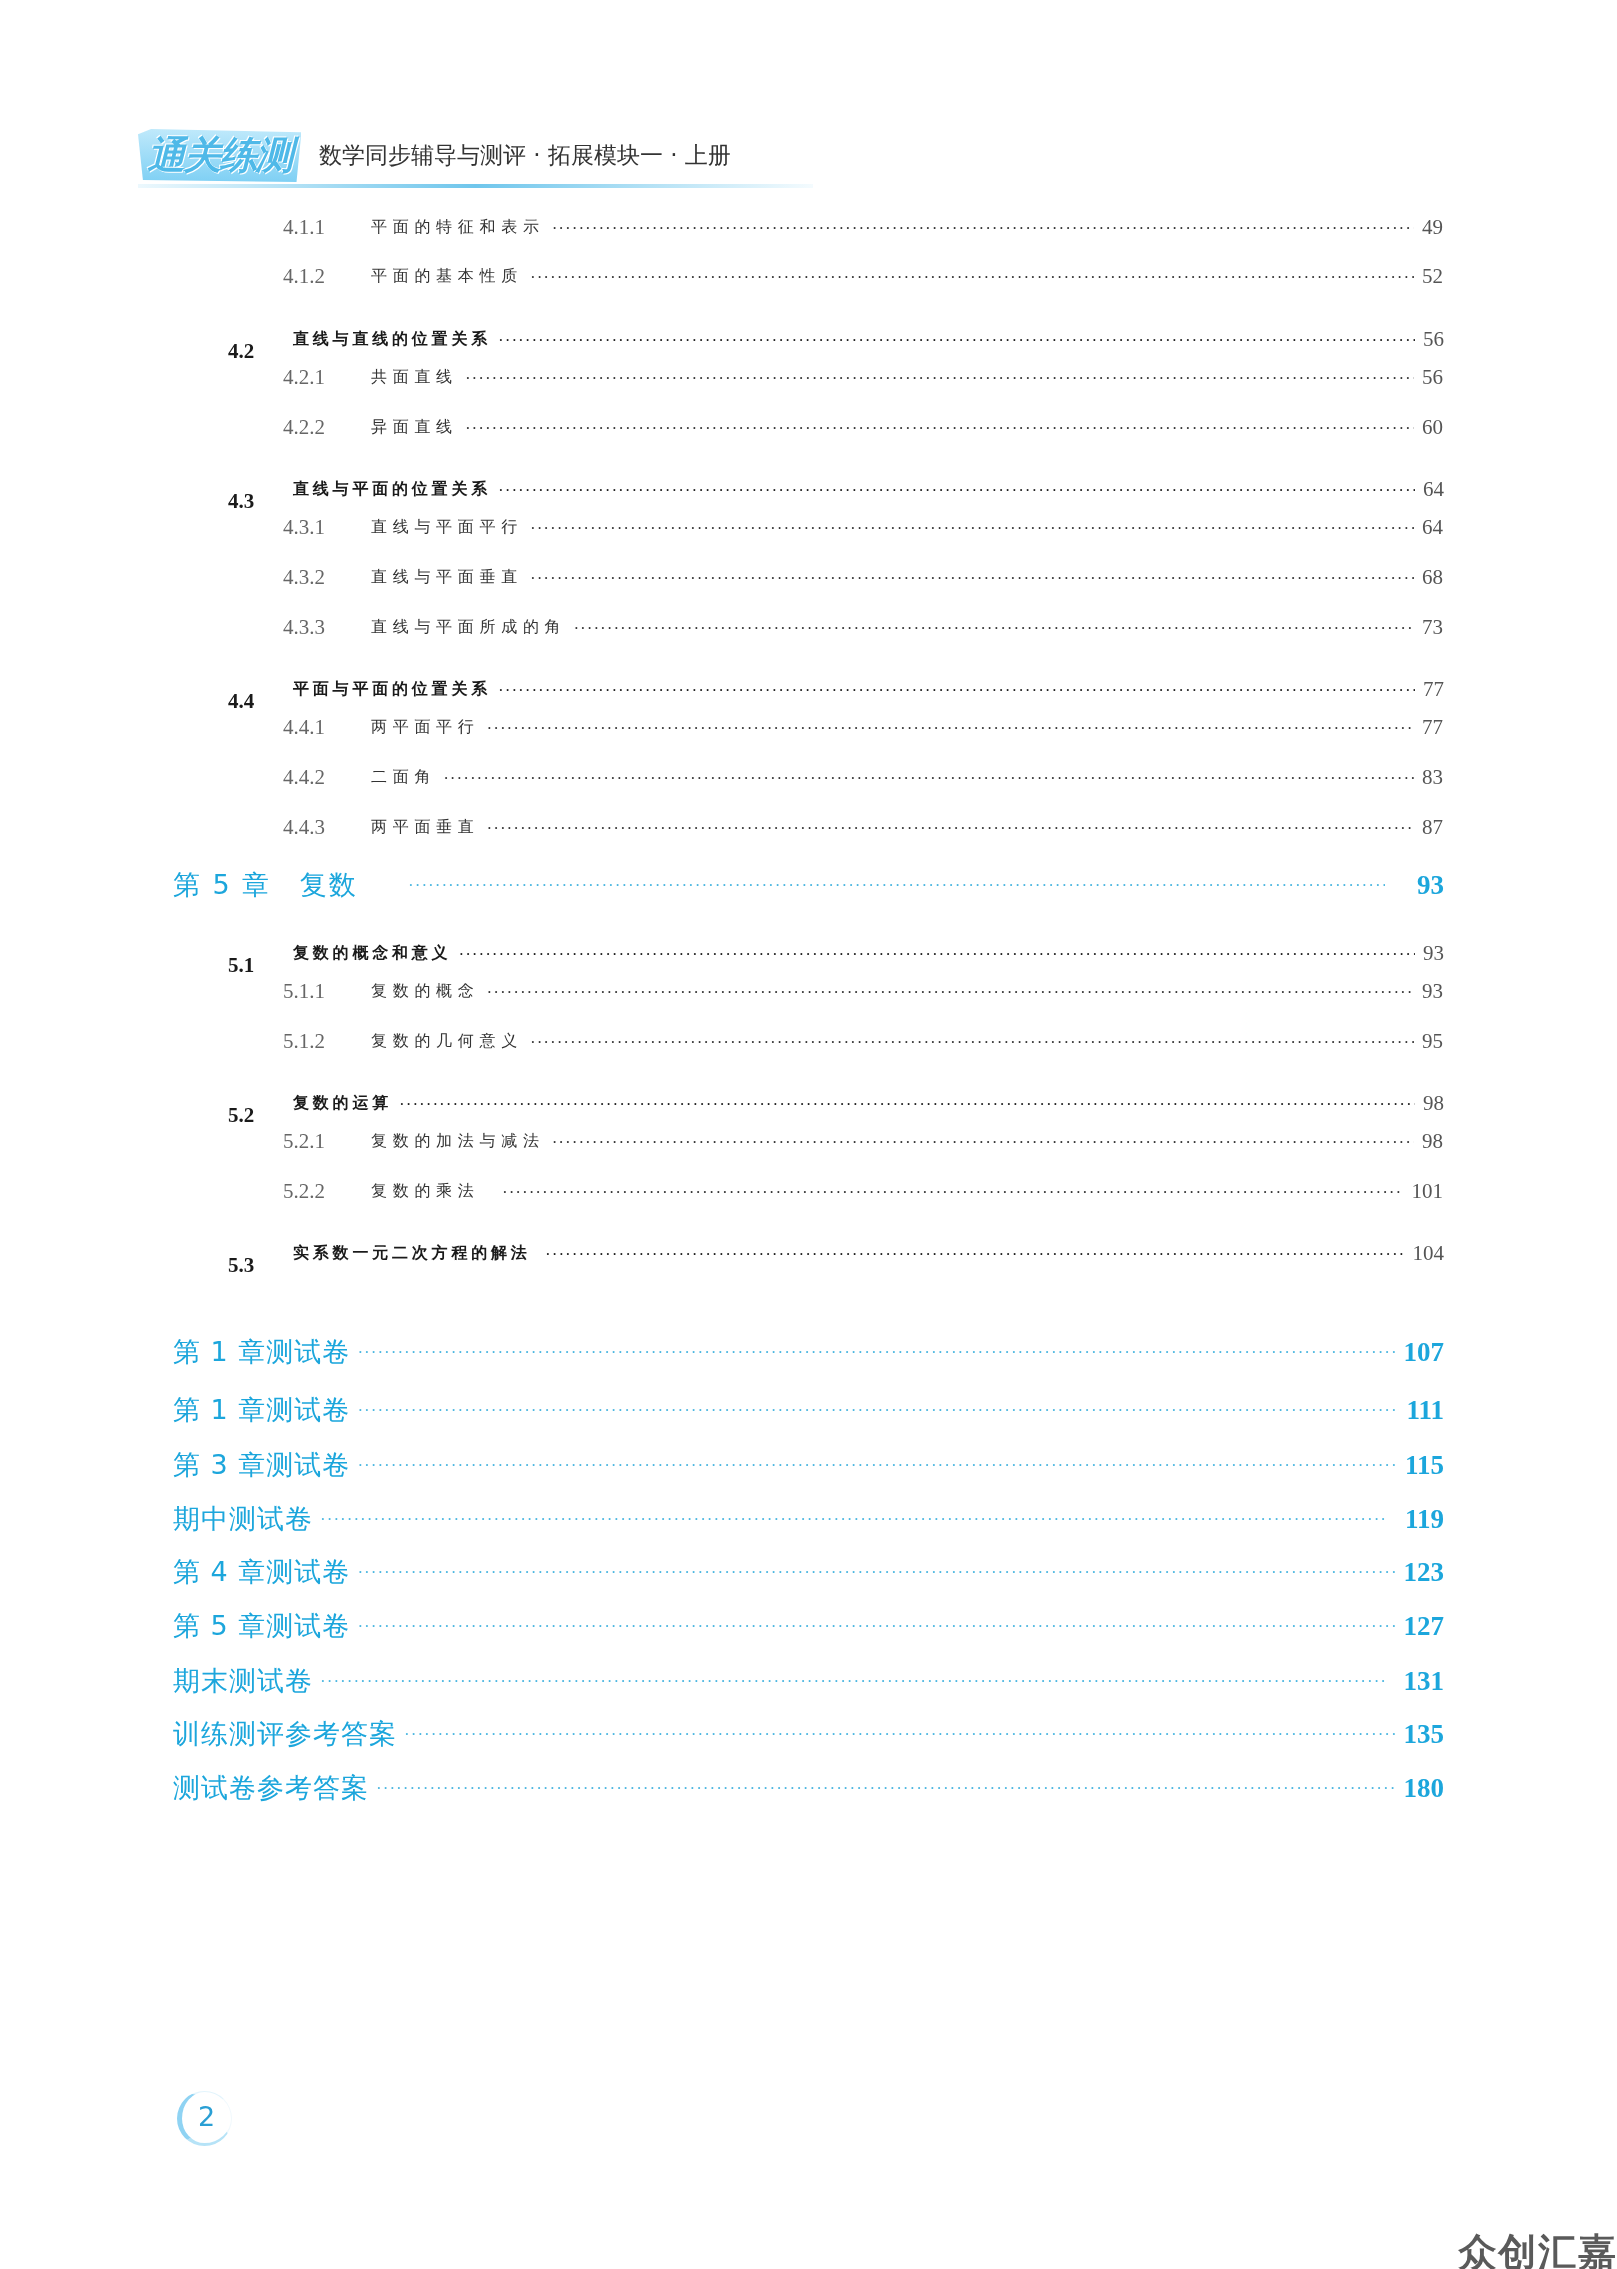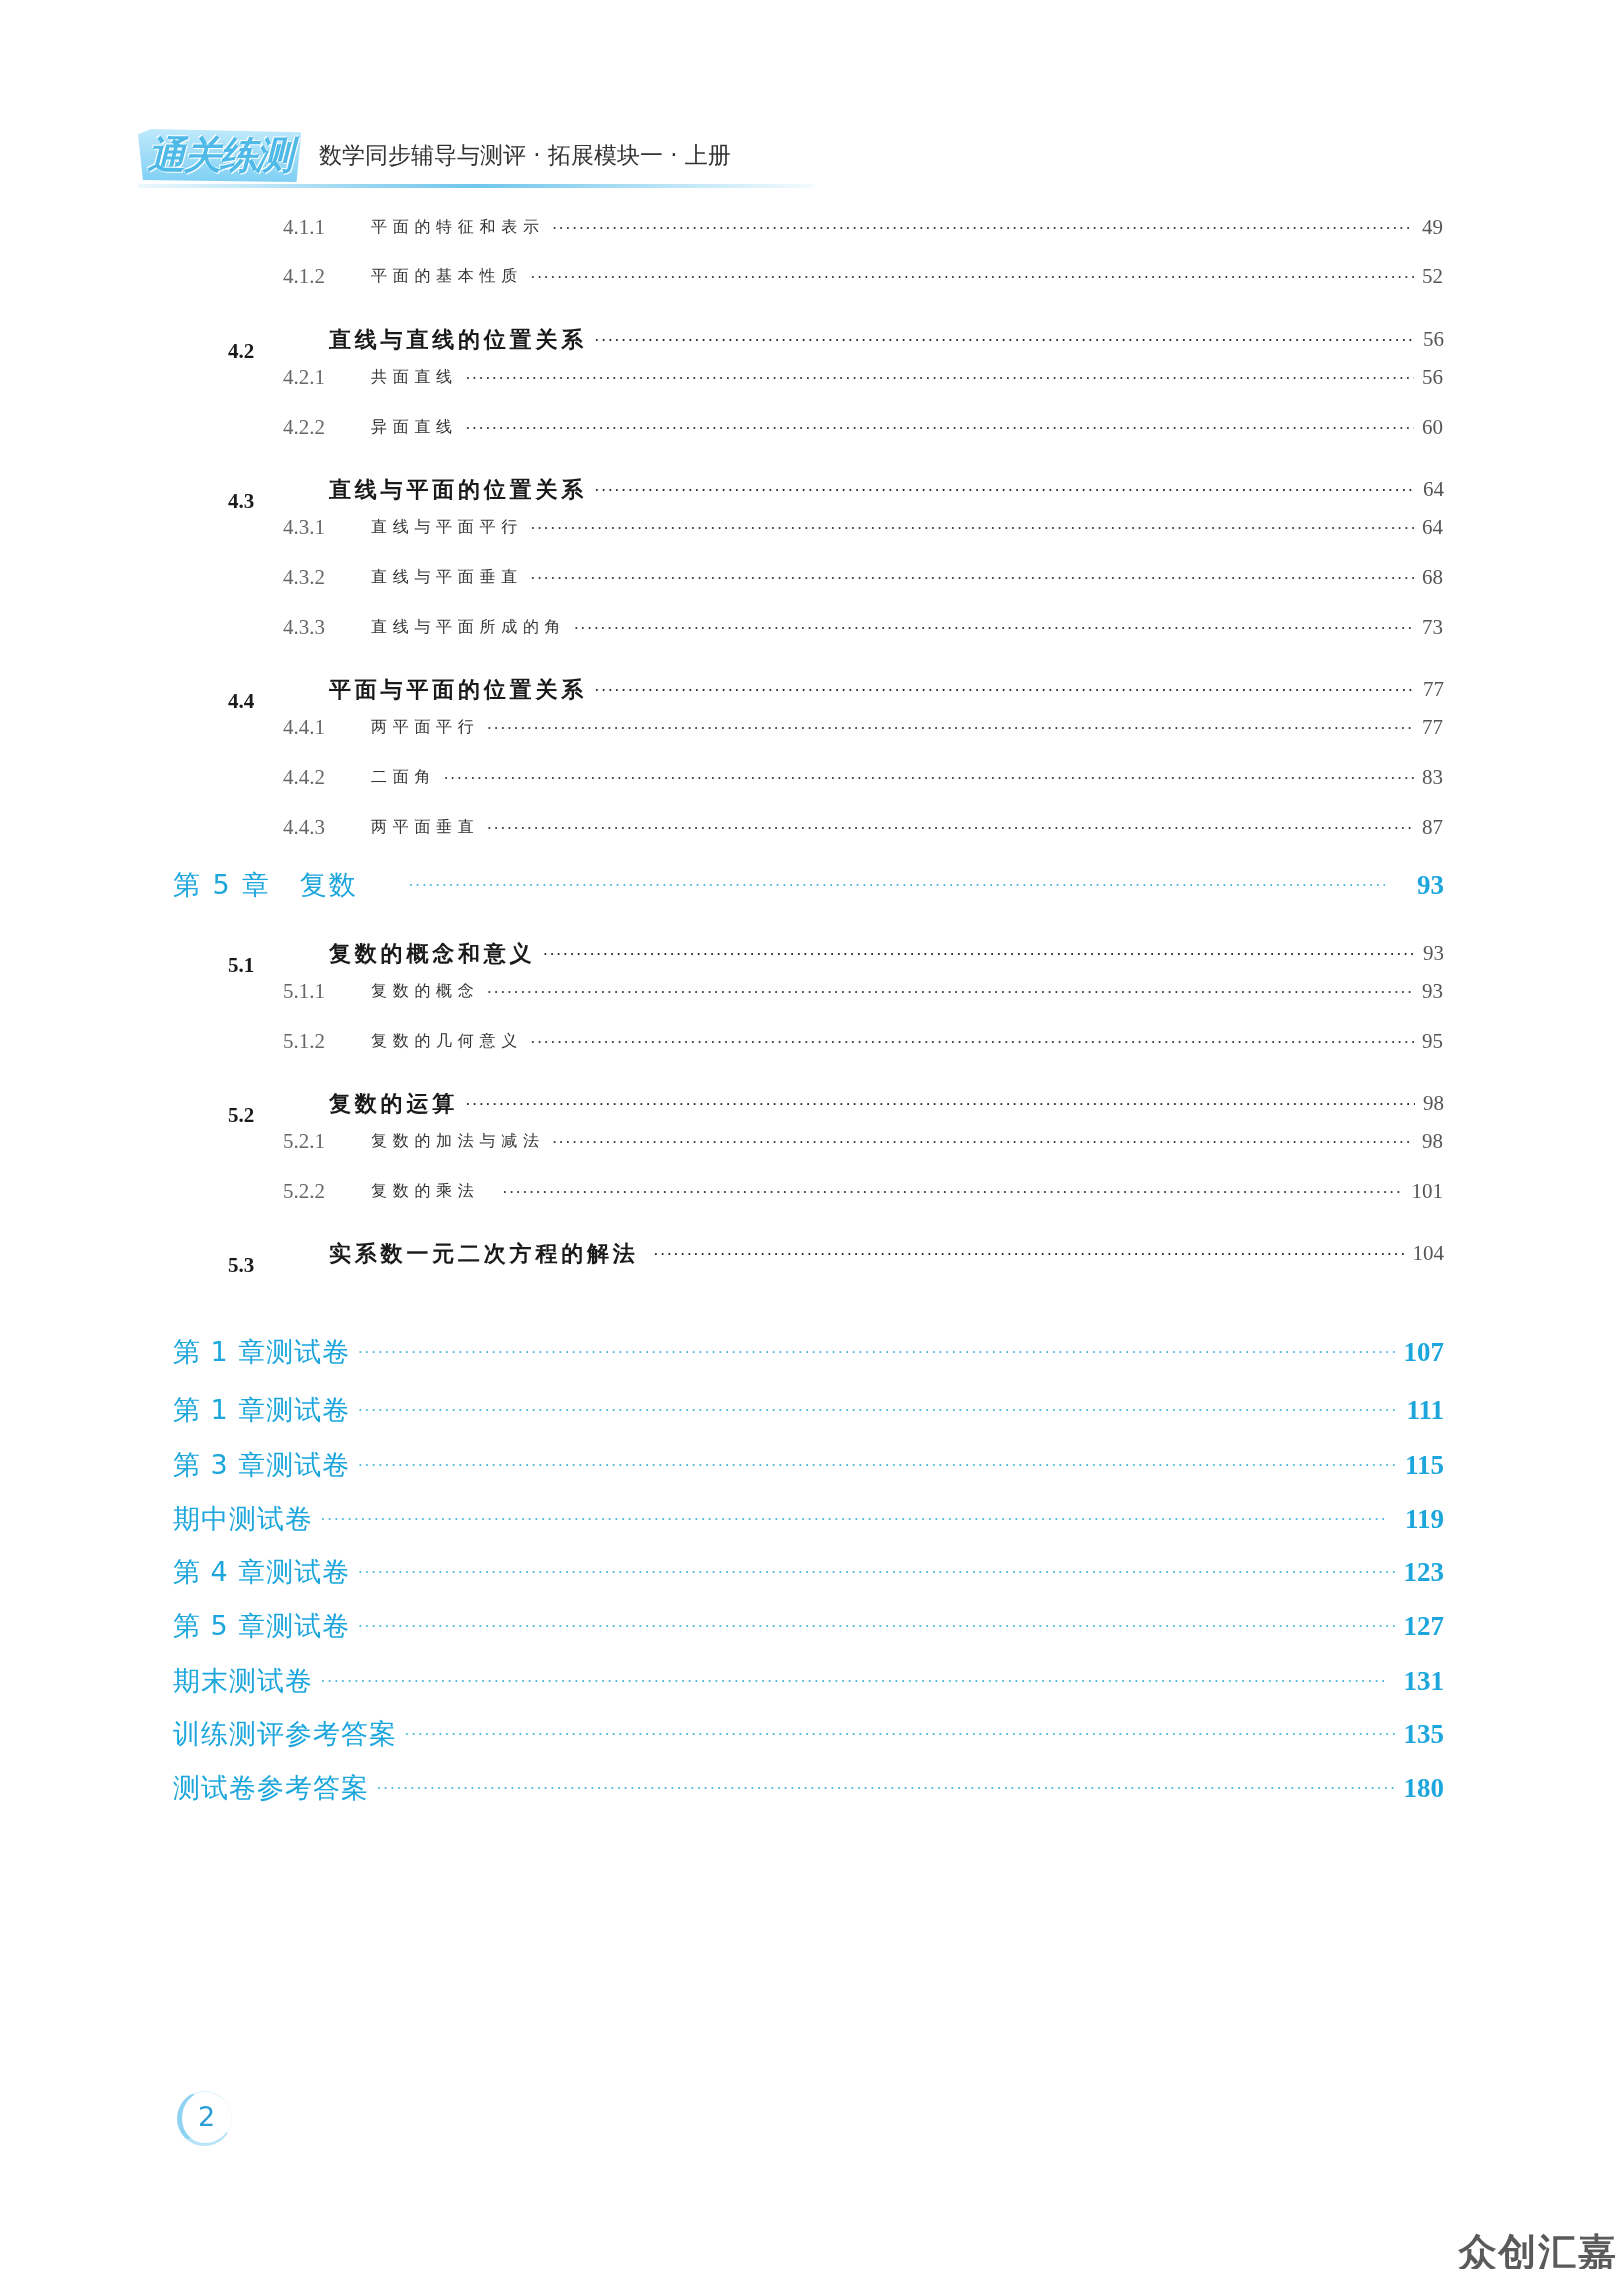--- a/index.html
+++ b/index.html
@@ -30,21 +30,21 @@
   }
   .row .dots {
     flex: 1; overflow: hidden; margin: 0 7.6px; letter-spacing: 1.9px; font-size: 15px;
   }
   .row .dots::after {
     content: "································································································································································";
   }
   .row .page { text-align: right; }
   .lvl2 { left: 228px; width: 1216px; font-size: 21px; }
   .lvl2 .num { width: 65px; font-weight: bold; font-family: "Liberation Serif", serif; margin-top: 24px; }
-  .lvl2 .title { font-family: "DejaVu Sans", sans-serif; font-weight: bold; letter-spacing: 3.8px; font-size: 22px; margin-left: 36px; }
+  .lvl2 .title { font-family: "DejaVu Sans", sans-serif; font-weight: bold; letter-spacing: 3.8px; font-size: 16px; }
   .lvl2 .page { color: #555; font-family: "Liberation Serif", serif; }
   .lvl3 { left: 283px; width: 1160px; font-size: 21px; color: #333; }
   .lvl3 .num { width: 88px; color: #666; font-family: "Liberation Serif", serif; }
   .lvl3 .title { letter-spacing: 5.7px; font-family: "DejaVu Serif", serif; font-size: 16px; }
   .lvl3 .page { color: #555; font-family: "Liberation Serif", serif; }
   .chap { left: 173px; width: 1271px; font-size: 27px; color: #1ca6dc; gap: 24px; }
   .chap .title { font-family: "DejaVu Sans", sans-serif; letter-spacing: 1.9px; }
   .chap .dots { color: #4ab6e0; }
   .chap .page { font-weight: bold; font-family: "Liberation Serif", serif; font-size: 27px; }
   .test { left: 173px; width: 1271px; font-size: 27px; color: #1ca6dc; }

